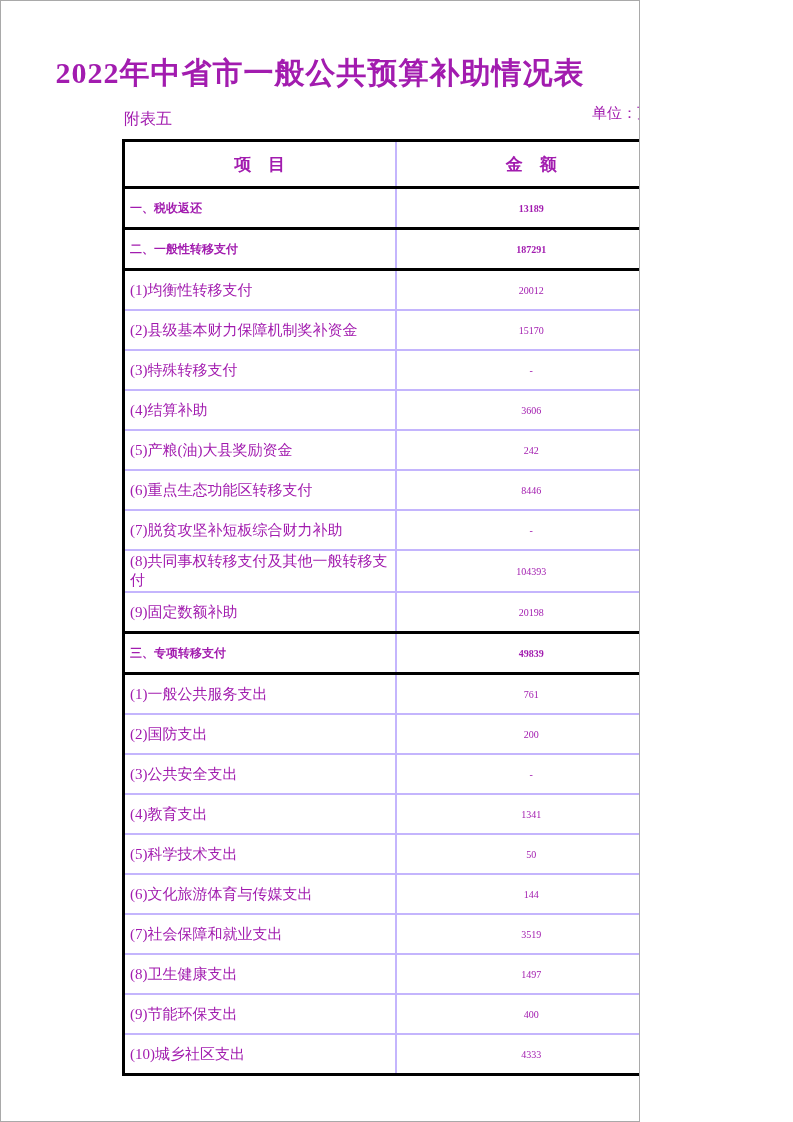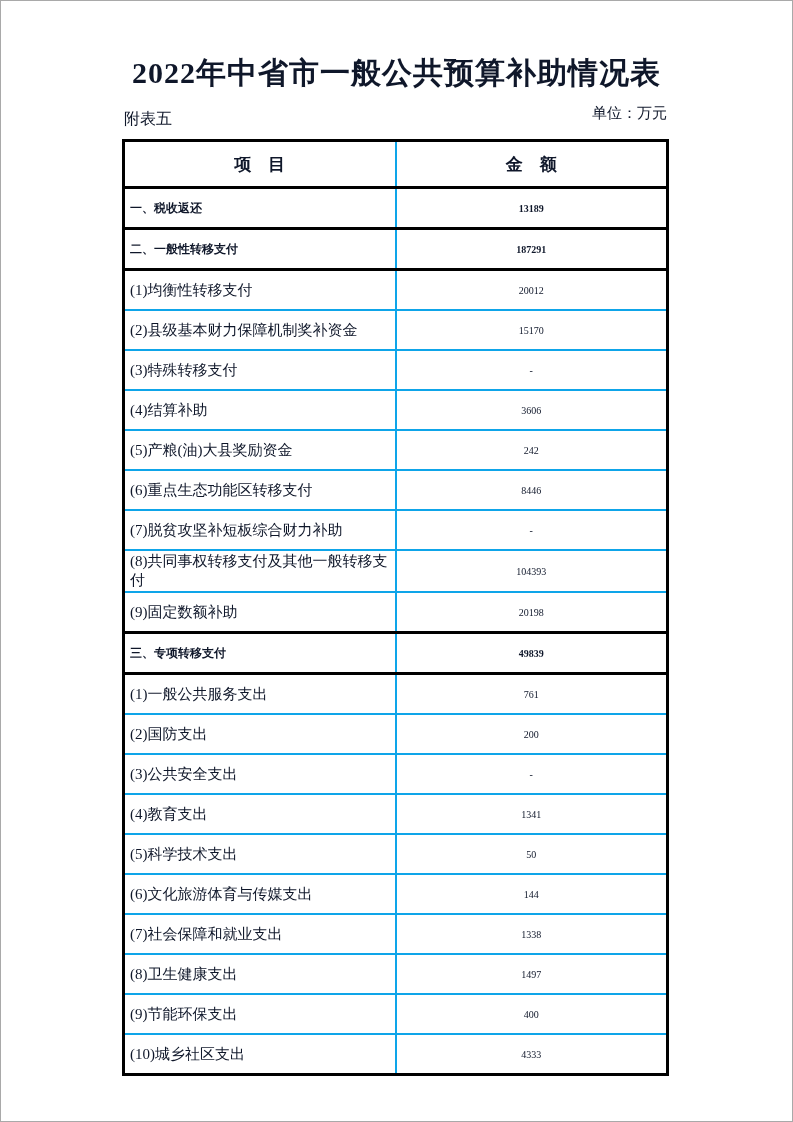--- a/index.html
+++ b/index.html
@@ -2,27 +2,27 @@
 <html><head>
 <meta charset="utf-8">
 <style>
   html, body {
     margin: 0;
     padding: 0;
     background: #ffffff;
   }
   .page {
     position: relative;
-    width: 793px;
+    width: 640px;
     height: 1122px;
     box-sizing: border-box;
     background: #ffffff;
     border: 1px solid #a9a9a9;
     font-family: "Liberation Serif", "DejaVu Serif", serif;
-    color: #0f172a;
+    color: #a21caf;
     overflow: hidden;
   }
   .doc-title {
     position: absolute;
     top: 52px;
     left: 0;
     width: 100%;
     margin: 0;
     text-align: center;
     font-size: 30px;
@@ -54,21 +54,21 @@
     left: 121px;
     top: 138px;
     width: 547px;
     border-collapse: collapse;
     table-layout: fixed;
     border: 3px solid #000000;
   }
   table.budget col { width: 50%; }
   table.budget th,
   table.budget td {
-    border: 2px solid #0ea5e9;
+    border: 2px solid #c4b5fd;
     overflow: hidden;
   }
   table.budget thead th {
     height: 42px;
     border-bottom: 3px solid #000000;
     font-family: "Liberation Sans", "DejaVu Sans", sans-serif;
     font-size: 17px;
     font-weight: bold;
     text-align: center;
     vertical-align: middle;
@@ -192,21 +192,21 @@
         <tr>
     <td class="item-cell">(5)科学技术支出</td>
     <td class="amount-cell">50</td>
   </tr>
         <tr>
     <td class="item-cell">(6)文化旅游体育与传媒支出</td>
     <td class="amount-cell">144</td>
   </tr>
         <tr>
     <td class="item-cell">(7)社会保障和就业支出</td>
-    <td class="amount-cell">1338</td>
+    <td class="amount-cell">3519</td>
   </tr>
         <tr>
     <td class="item-cell">(8)卫生健康支出</td>
     <td class="amount-cell">1497</td>
   </tr>
         <tr>
     <td class="item-cell">(9)节能环保支出</td>
     <td class="amount-cell">400</td>
   </tr>
         <tr>

